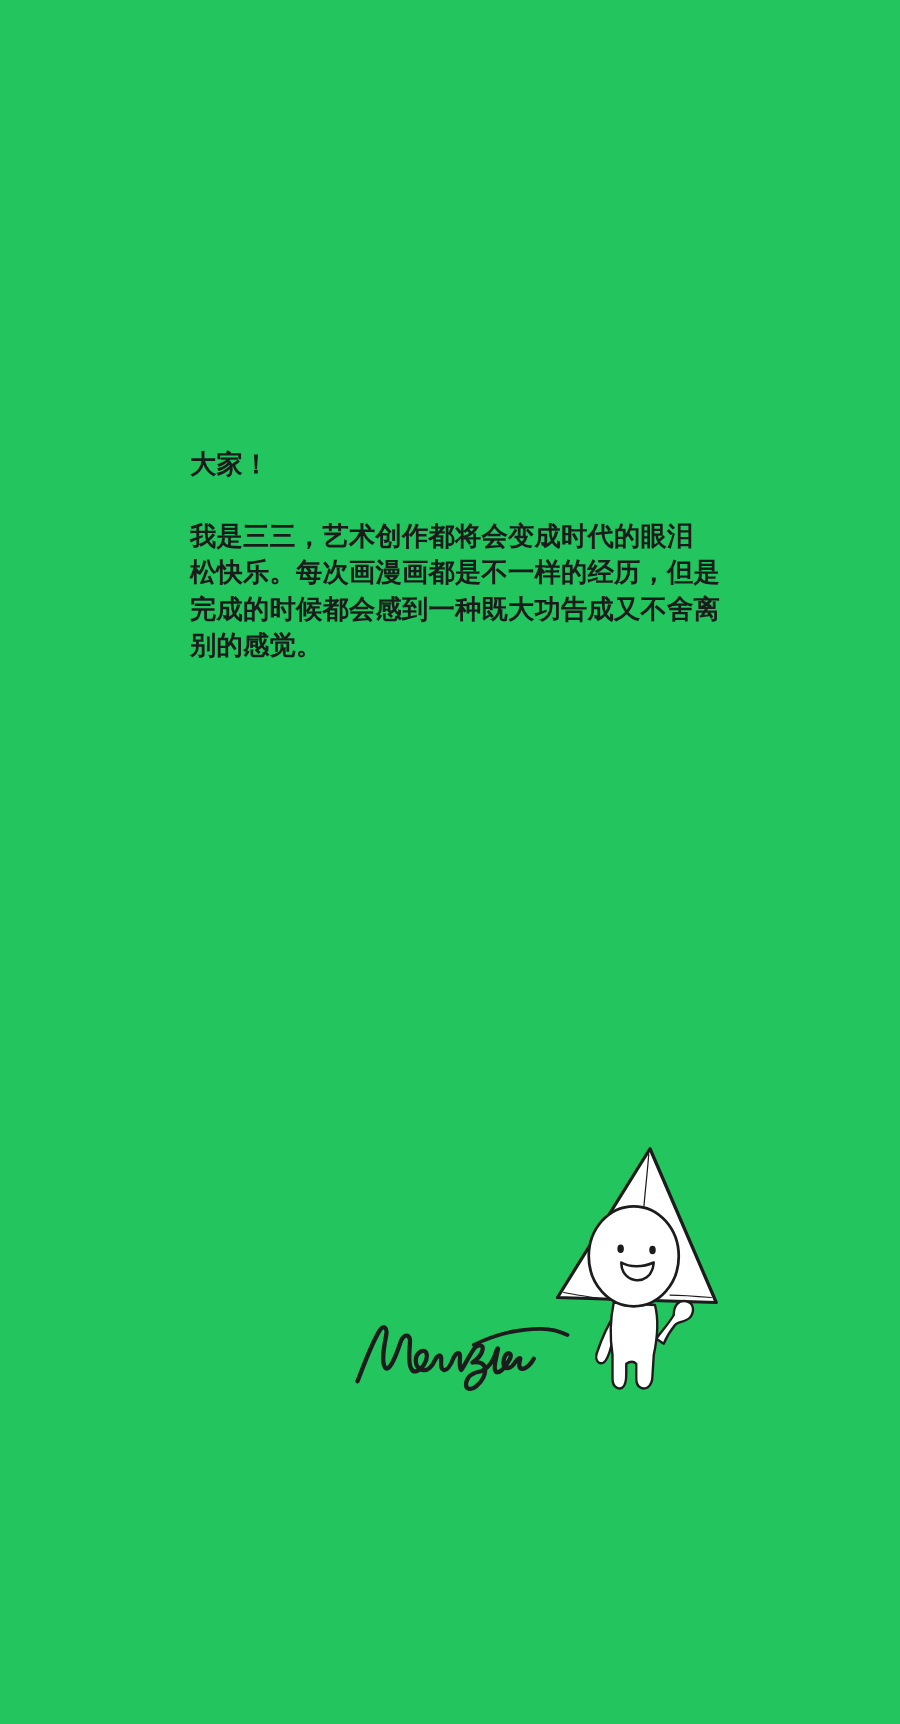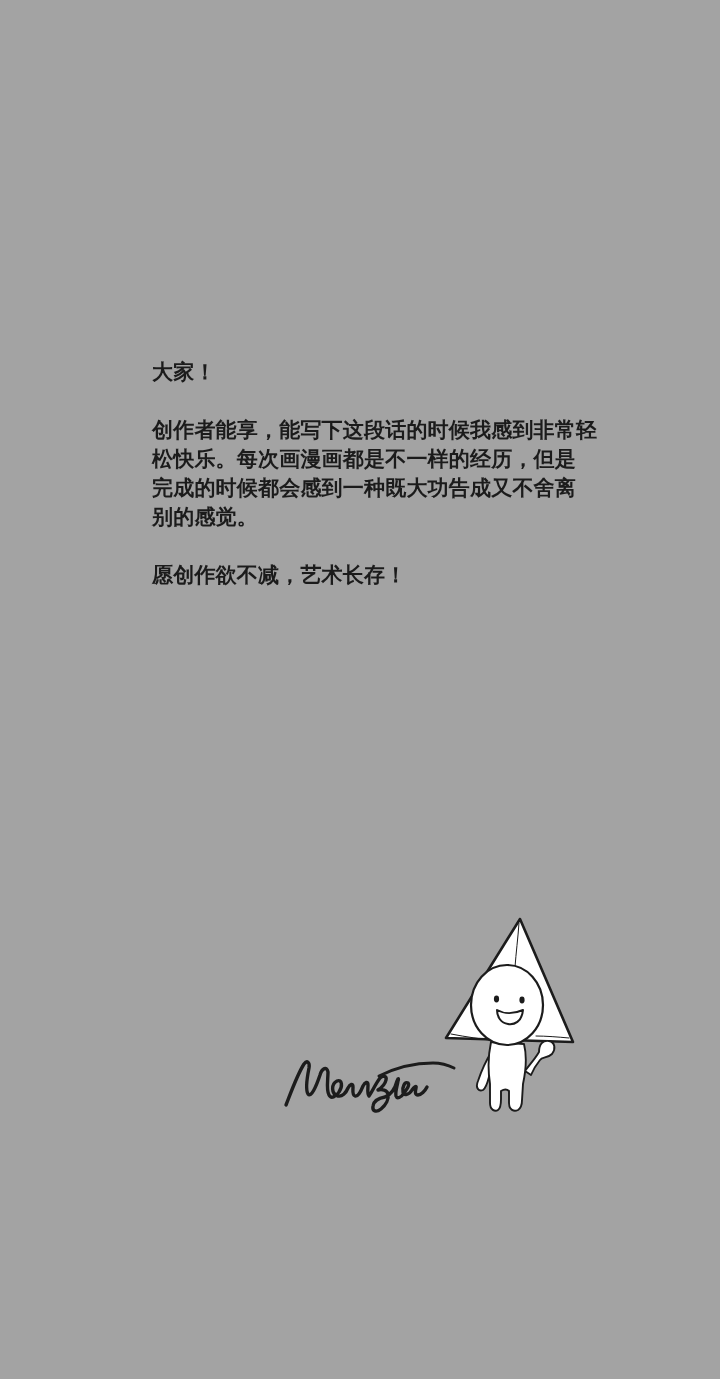--- a/index.html
+++ b/index.html
@@ -4,21 +4,21 @@
 <style>
   html, body {
     margin: 0;
     padding: 0;
     background: #ffffff;
   }
   .page {
     position: relative;
     width: 720px;
     height: 1379px;
-    background: #a3a3a3;
+    background: #22c55e;
     overflow: hidden;
     font-family: "Liberation Sans", "DejaVu Sans", sans-serif;
   }
   .letter {
     position: absolute;
     left: 152px;
     top: 357px;
     width: 520px;
     color: #1b1b1b;
     font-size: 21px;
@@ -57,25 +57,24 @@
     stroke-linejoin: round;
   }
 </style>
 </head>
 <body>
 
 <div class="page">
 
   <div class="letter">
     <p>大家！</p>
-    <p>创作者能享，能写下这段话的时候我感到非常轻
+    <p>我是三三，艺术创作都将会变成时代的眼泪
 松快乐。每次画漫画都是不一样的经历，但是
 完成的时候都会感到一种既大功告成又不舍离
 别的感觉。</p>
-    <p>愿创作欲不减，艺术长存！</p>
   </div>
 
   <svg class="signature-svg" viewBox="0 0 180 70" role="img" aria-label="Monzta">
     <path class="ink-stroke" stroke-width="3.4" d="
       M 3 58
       C 7 48, 14 28, 21 17
       C 24 13, 27 15, 26 21
       C 24 31, 22 42, 25 47
       C 28 51, 33 40, 37 28
       C 39 21, 44 19, 45 25

